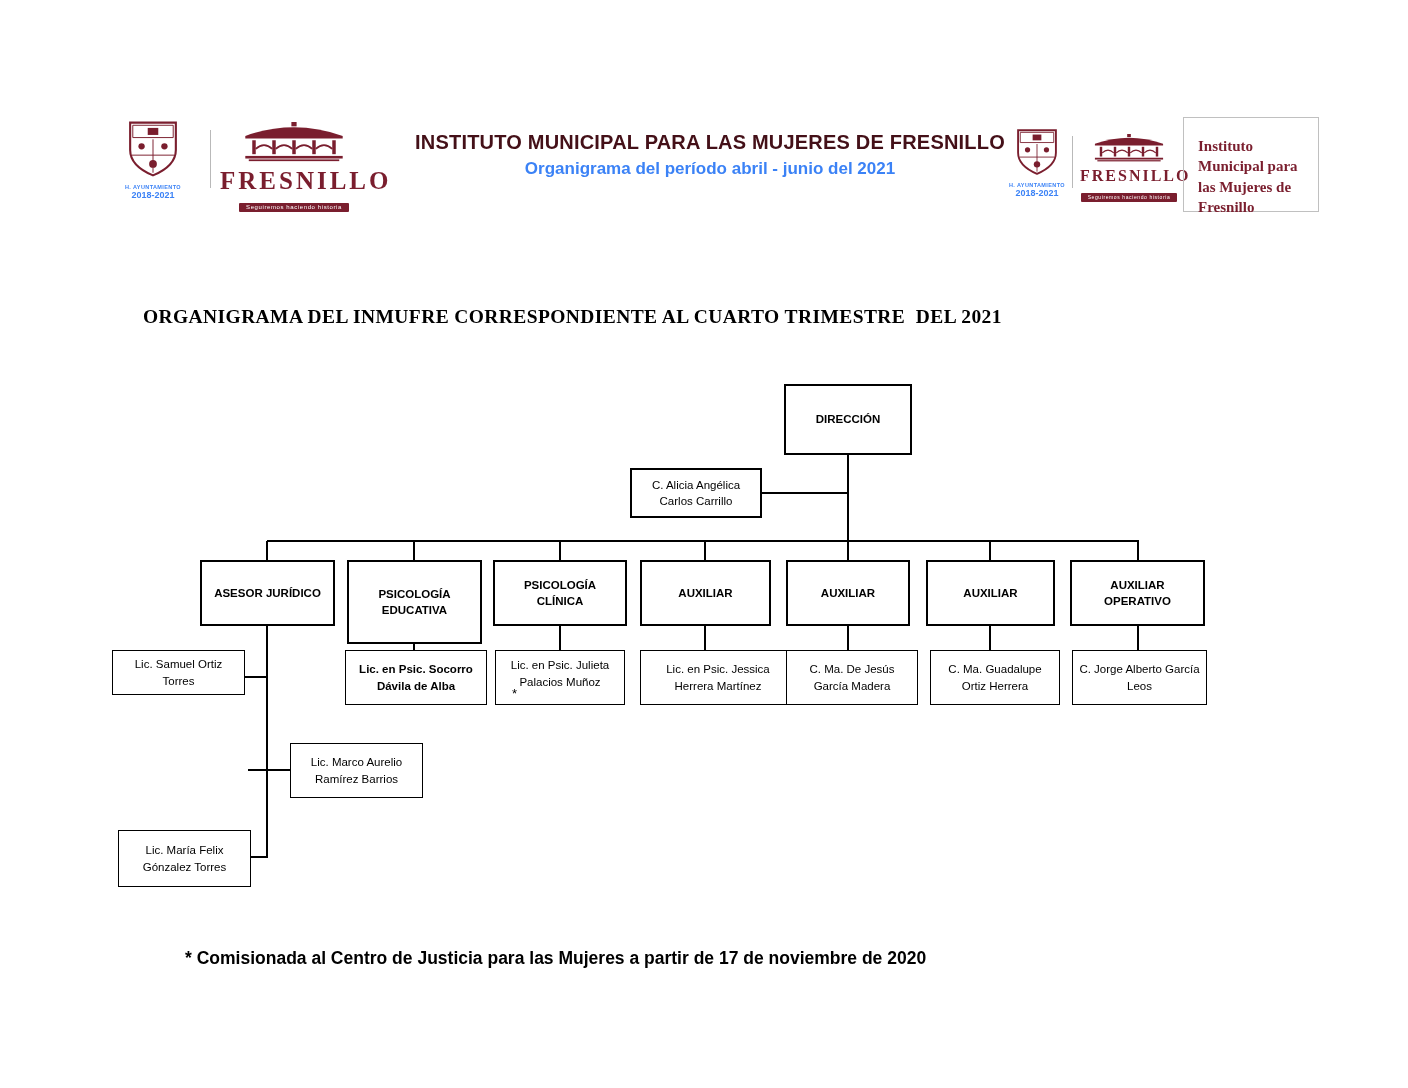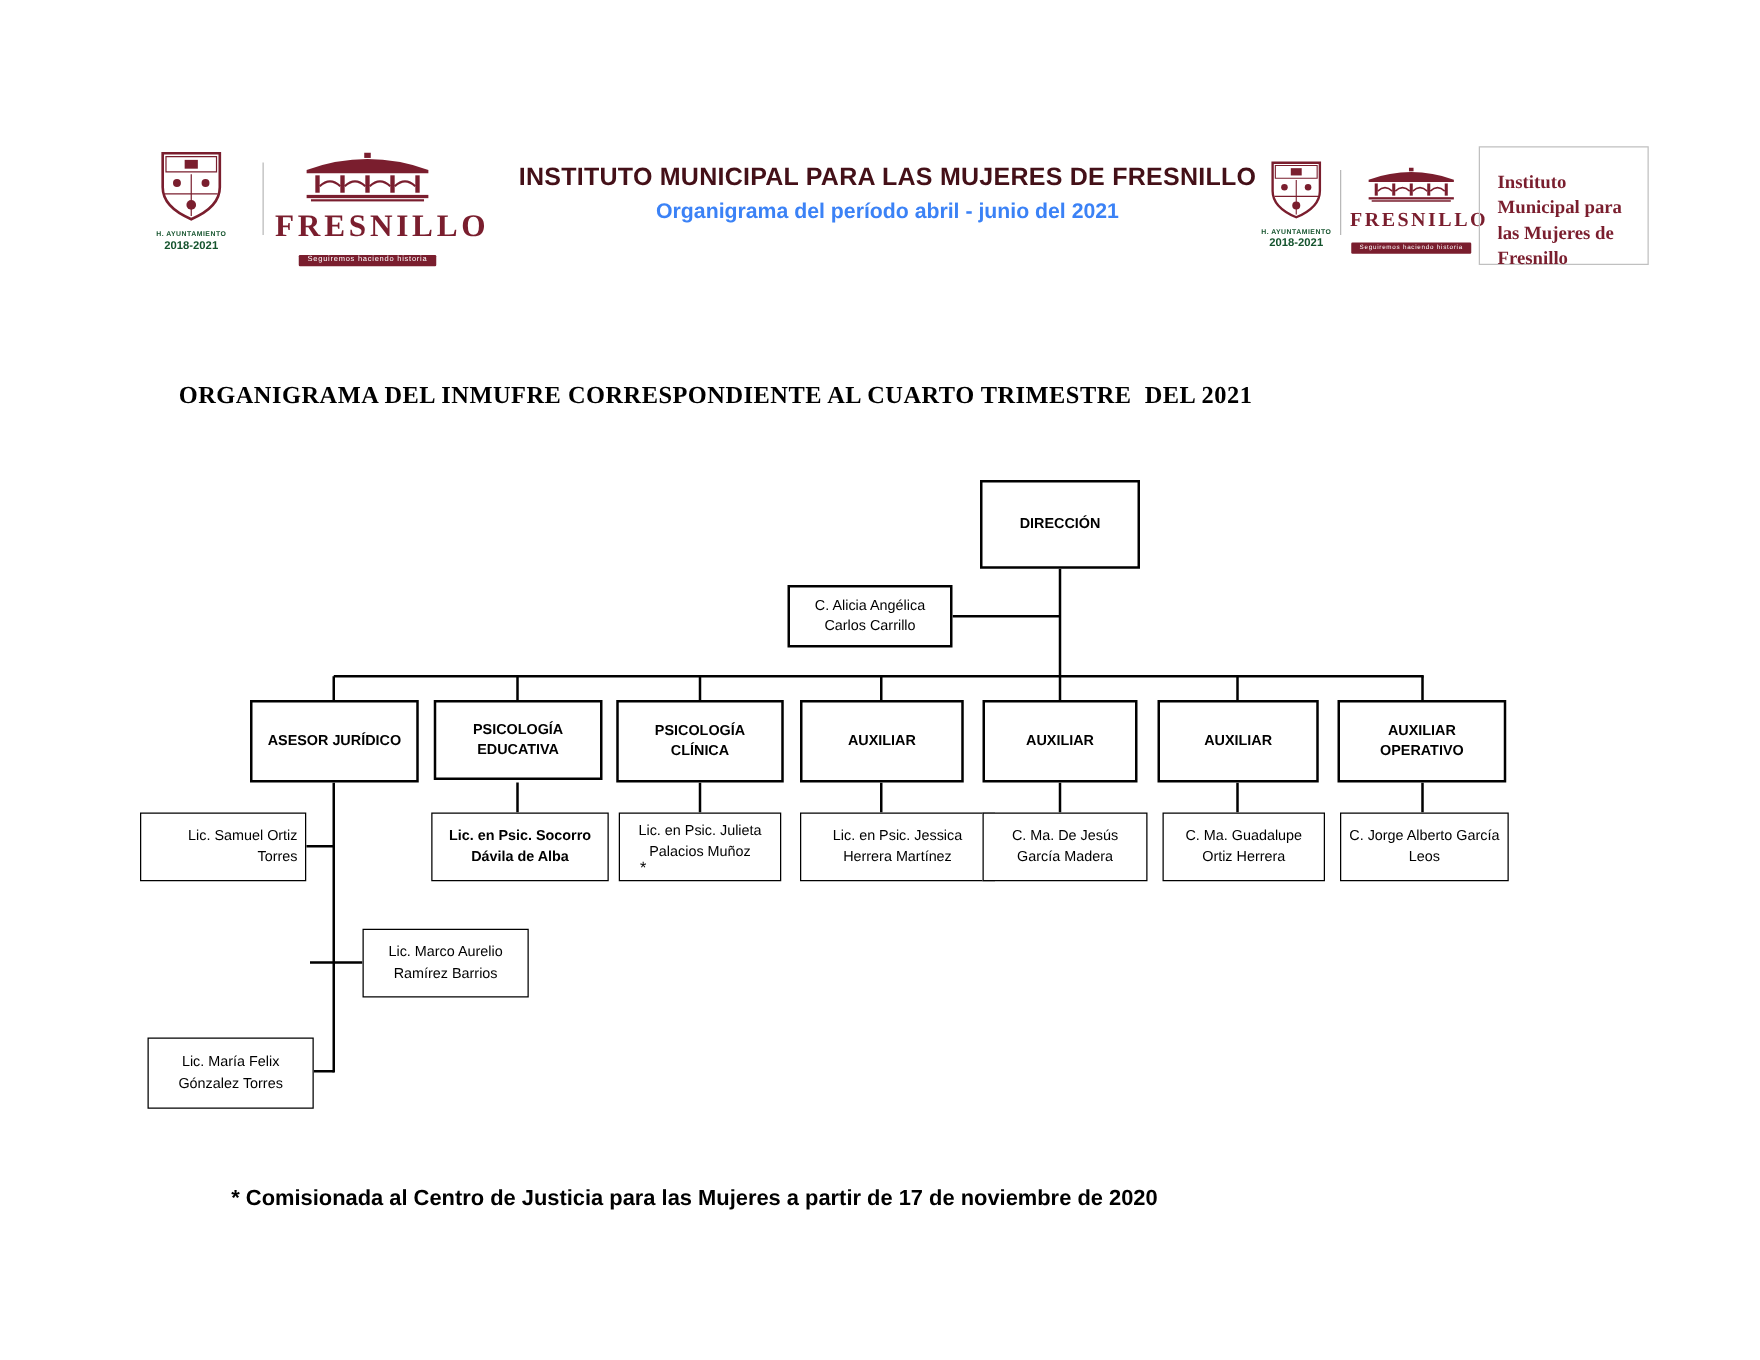--- a/index.html
+++ b/index.html
@@ -1,21 +1,21 @@
 <!DOCTYPE html>
 <html><head>
 <meta charset="utf-8">
 <style>
   * { margin:0; padding:0; box-sizing:border-box; }
   html,body { background:#ffffff; }
   body { font-family:"Liberation Sans", sans-serif; color:#000; }
   .page { position:relative; width:1408px; height:1088px; background:#fff; overflow:hidden; margin:0 auto; }
 
   
-  .coat { position:absolute; text-align:center; color:#14532d; }
+  .coat { position:absolute; text-align:center; color:#3b82f6; }
   .coat-line1 { font-size:5.5px; font-weight:bold; letter-spacing:.4px; margin-top:2px; }
   .coat-years { font-size:9px; font-weight:bold; }
   .vdiv { position:absolute; width:1px; background:#b9b9b9; }
   .fres { position:absolute; text-align:center; color:#7a1e2e; }
   .fres-word { font-family:"Liberation Serif", serif; font-weight:bold; letter-spacing:3px; margin-top:1px; }
   .fres-word.big { font-size:25px; }
   .fres-word.small { font-size:16px; letter-spacing:2px; }
   .fres-tag { display:inline-block; background:#7a1e2e; color:#fff; font-size:6px; letter-spacing:.6px; padding:1.5px 7px; margin-top:1px; border-radius:1px; }
   .title-block { position:absolute; left:380px; top:131px; width:660px; text-align:center; }
   .h-title { font-size:20px; font-weight:bold; color:#441018; letter-spacing:.2px; }
@@ -145,28 +145,28 @@
   <div class="line" style="left:245px; top:676px; width:22px; height:2px;"></div>
   <div class="line" style="left:248px; top:769px; width:19px; height:2px;"></div>
   <div class="line" style="left:267px; top:769px; width:23px; height:2px;"></div>
   <div class="line" style="left:251px; top:856px; width:16px; height:2px;"></div>
 
   <div class="obox bold" style="left:784px; top:384px; width:128px; height:71px;">DIRECCIÓN</div>
 
   <div class="obox" style="left:630px; top:468px; width:132px; height:50px;">C. Alicia Angélica Carlos Carrillo</div>
 
   <div class="obox bold" style="left:200px; top:560px; width:135px; height:66px;">ASESOR JURÍDICO</div>
-  <div class="obox bold" style="left:347px; top:560px; width:135px; height:64px;">PSICOLOGÍA EDUCATIVA</div>
+  <div class="obox bold" style="left:347px; top:560px; width:135px; height:84px;">PSICOLOGÍA EDUCATIVA</div>
   <div class="obox bold" style="left:493px; top:560px; width:134px; height:66px;">PSICOLOGÍA CLÍNICA</div>
   <div class="obox bold" style="left:640px; top:560px; width:131px; height:66px;">AUXILIAR</div>
   <div class="obox bold" style="left:786px; top:560px; width:124px; height:66px;">AUXILIAR</div>
   <div class="obox bold" style="left:926px; top:560px; width:129px; height:66px;">AUXILIAR</div>
   <div class="obox bold" style="left:1070px; top:560px; width:135px; height:66px;">AUXILIAR OPERATIVO</div>
 
-  <div class="obox sub" style="left:112px; top:650px; width:133px; height:55px;text-align:right;">Lic. Samuel Ortiz Torres</div>
+  <div class="obox sub" style="left:112px; top:650px; width:133px; height:45px;">Lic. Samuel Ortiz Torres</div>
   <div class="obox sub" style="left:345px; top:650px; width:142px; height:55px; font-weight:bold;">Lic. en Psic. Socorro Dávila de Alba</div>
   <div class="obox sub" style="left:495px; top:650px; width:130px; height:55px;">
     <div>Lic. en Psic. Julieta Palacios Muñoz</div>
     <div class="marker">*</div>
   </div>
   <div class="obox sub" style="left:640px; top:650px; width:156px; height:55px;">Lic. en Psic. Jessica Herrera Martínez</div>
   <div class="obox sub" style="left:786px; top:650px; width:132px; height:55px;">C. Ma. De Jesús García Madera</div>
   <div class="obox sub" style="left:930px; top:650px; width:130px; height:55px;">C. Ma. Guadalupe Ortiz Herrera</div>
   <div class="obox sub" style="left:1072px; top:650px; width:135px; height:55px;">C. Jorge Alberto García Leos</div>
 

